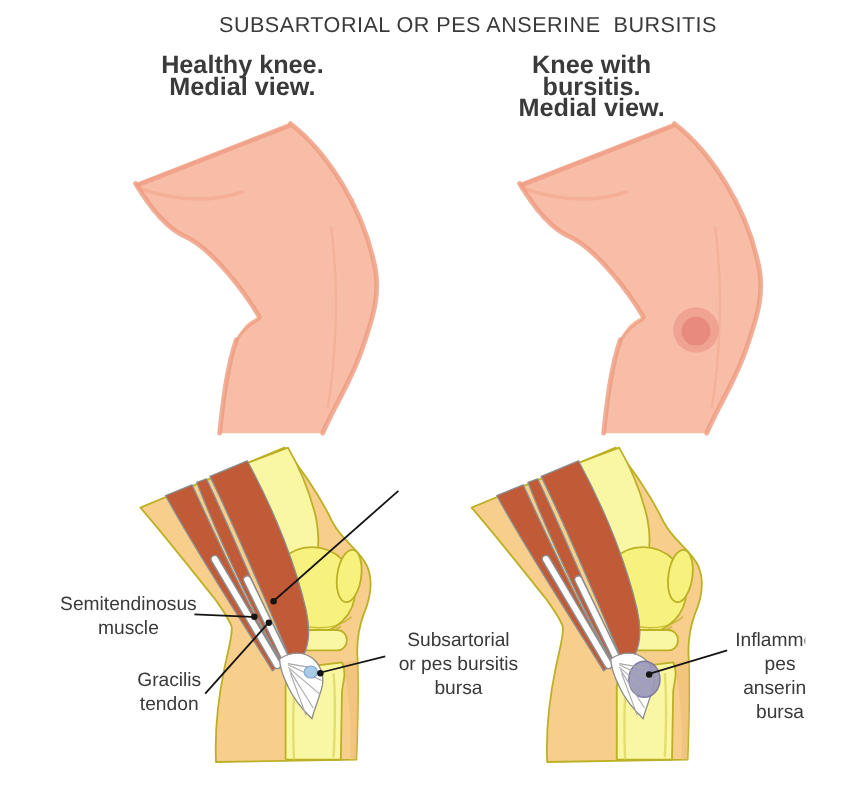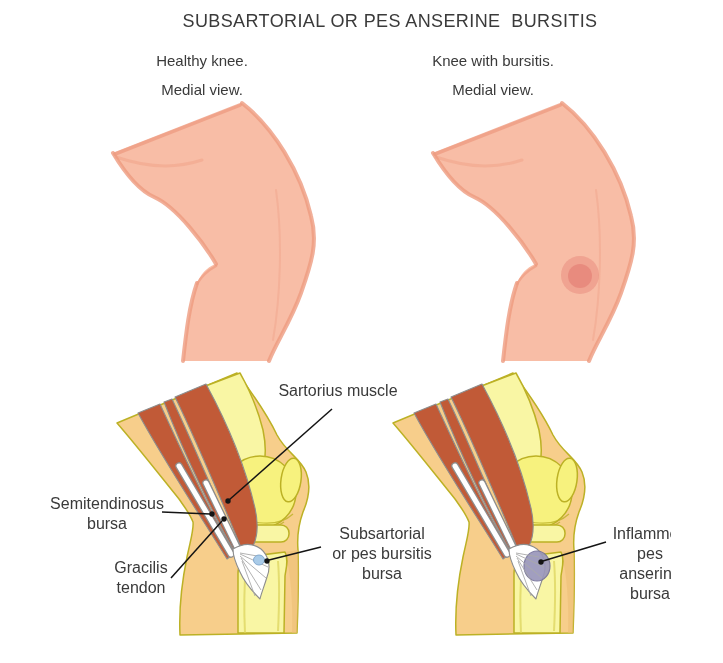--- a/index.html
+++ b/index.html
@@ -1,20 +1,20 @@
 <!DOCTYPE html>
 <html style="--skin: #F8BDA6; --skin_edge: #EE9B80; --swelling: #E2796F; --skin_tan: #F7CE8B; --outline_olive: #BCB125; --bone: #F9F6A4; --bone2: #F7F27E; --muscle: #C15A37; --bursa_normal: #A9CBE8; --bursa_inflamed: #9A96BA; --text: #3A3A3A; --line: #141414;"><head>
 <meta charset="utf-8">
 <style>
   html,body{margin:0;padding:0;background:#fff;}
   .stage{position:relative;width:671px;height:663px;background:#fff;overflow:hidden;
          font-family:"Liberation Sans",sans-serif;color:var(--text,#3a3a3a);}
   .txt{position:absolute;transform:translateX(-50%);text-align:center;color:var(--text,#3a3a3a);}
   .title{font-size:18px;letter-spacing:.4px;white-space:pre;}
-  .caption{font-size:15px;line-height:29px;white-space:pre-line;}
+  .caption{font-size:21px;line-height:18px;white-space:pre-line;font-weight:bold;}
   .label{font-size:16px;line-height:20px;white-space:pre-line;}
   svg.art{position:absolute;left:0;top:0;}
 
   .skin{fill:var(--skin);}
   .skin-accent{fill:none;stroke:var(--skin_edge);stroke-linecap:round;}
   .swell{fill:var(--swelling);}
   .tan{fill:var(--skin_tan);}
   .olive-stroke{stroke:var(--outline_olive);stroke-width:1.5;stroke-linejoin:round;}
   .bone{fill:var(--bone);}
   .bone2{fill:var(--bone2);}
@@ -123,24 +123,23 @@
   </svg>
 
   <div class="txt title" style="left:390px;top:11px;">SUBSARTORIAL OR PES ANSERINE  BURSITIS</div>
 
   <div class="txt caption" style="left:202px;top:46px;">Healthy knee.
 Medial view.</div>
 
   <div class="txt caption" style="left:493px;top:46px;">Knee with bursitis.
 Medial view.</div>
 
-  <div class="txt label" style="left:338px;top:381px;">Sartorius muscle</div>
 
   <div class="txt label" style="left:107px;top:494px;">Semitendinosus
-bursa</div>
+muscle</div>
 
   <div class="txt label" style="left:141px;top:558px;">Gracilis
 tendon</div>
 
   <div class="txt label" style="left:382px;top:524px;">Subsartorial
 or pes bursitis
 bursa</div>
 
   <div class="txt label" style="left:650px;top:524px;">Inflammed
 pes anserine

